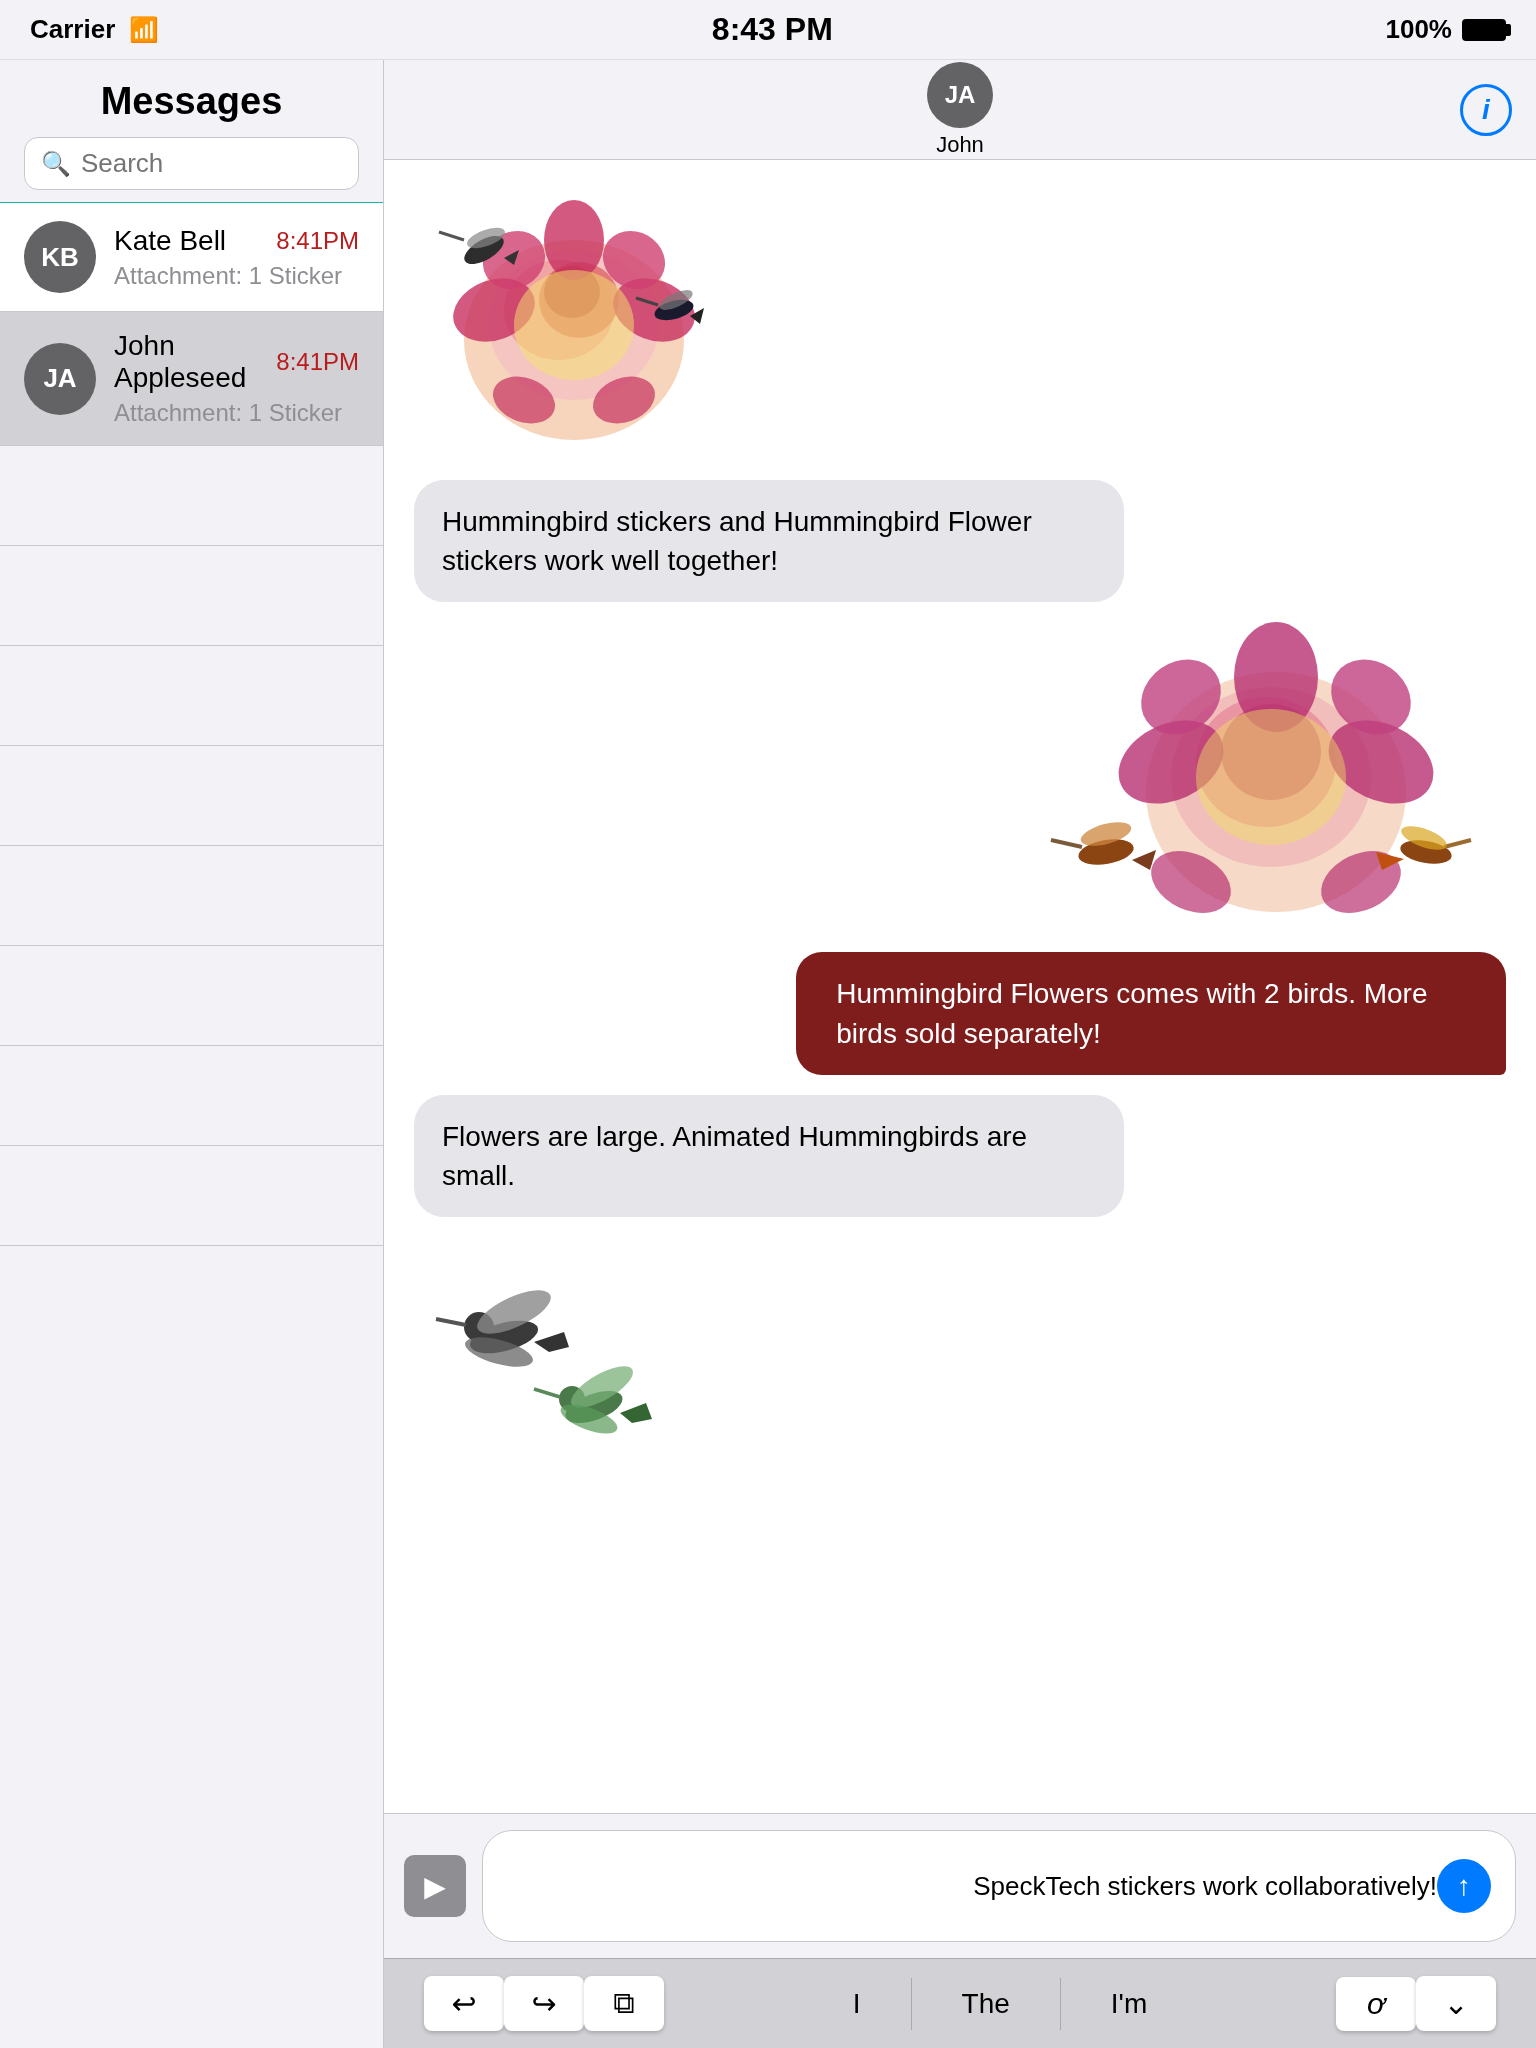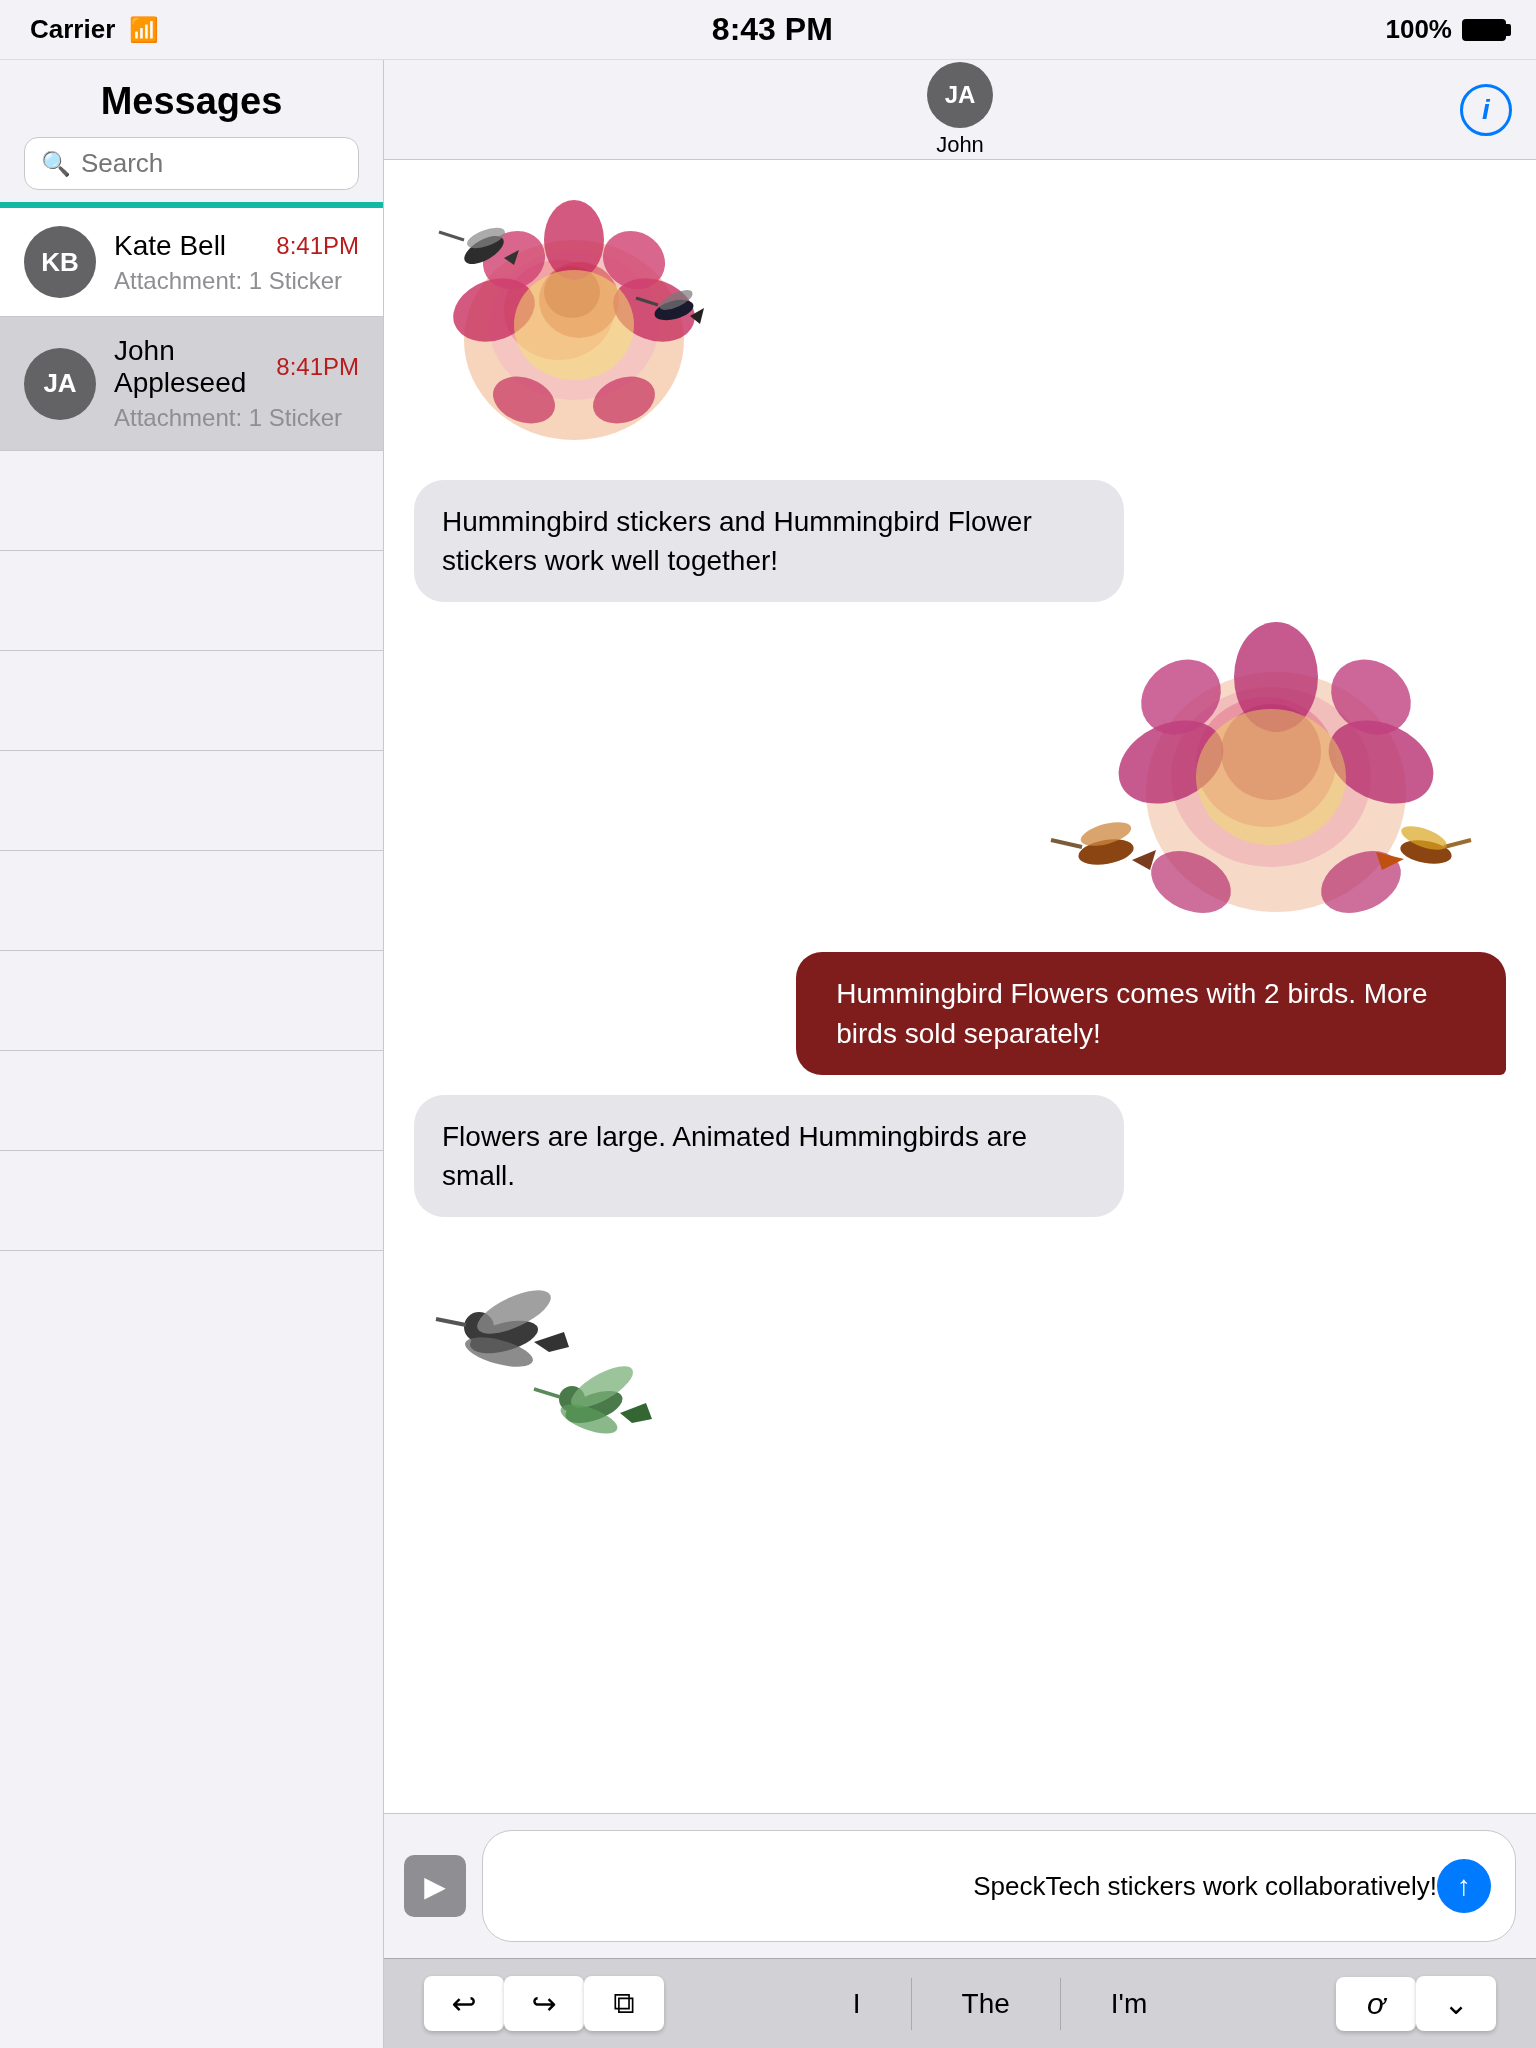--- a/index.html
+++ b/index.html
@@ -128,21 +128,21 @@
       padding: 18px 24px;
       border-bottom: 1px solid #c8c8cc;
       cursor: pointer;
       background: #fff;
       gap: 18px;
     }
     .conversation-item.active {
       background: #d1d1d6;
     }
     .conversation-item:first-child {
-      border-top: 6px solid #14b8a6;
+      border-top: 1px solid #14b8a6;
     }
 
     .avatar {
       width: 72px;
       height: 72px;
       border-radius: 50%;
       background: #8e8e93;
       display: flex;
       align-items: center;
       justify-content: center;

